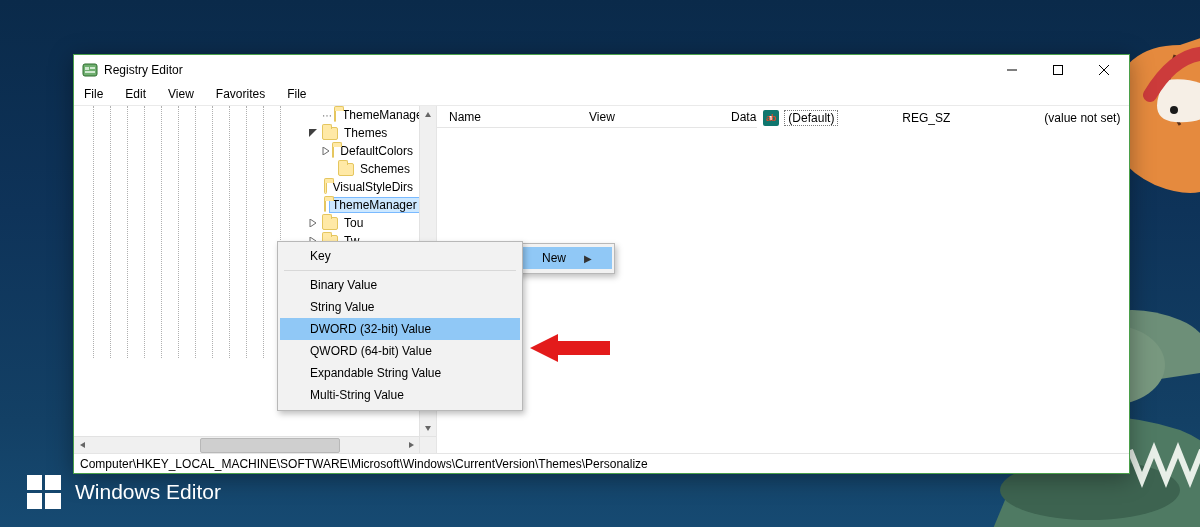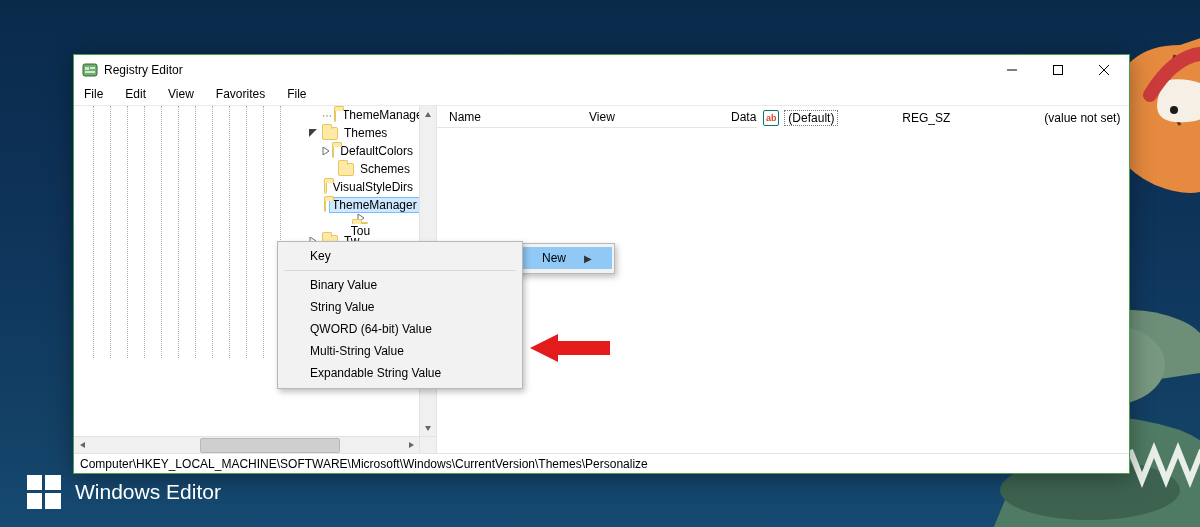--- a/index.html
+++ b/index.html
@@ -110,21 +110,21 @@
   .hscroll .htrack { flex:1; height:15px; position:relative; }
   .hscroll .hthumb { position:absolute; top:0; height:100%; background:#cfcfcf; border:1px solid #b8b8b8; border-radius:2px; }
   .scroll-corner { position:absolute; right:0; bottom:0; width:17px; height:17px; background:#f0f0f0; border-left:1px solid #e2e2e2; border-top:1px solid #e2e2e2;}
 
   .list-pane { flex:1; display:flex; flex-direction:row; min-width:0; background:#fff; }
   .cols { height:22px; display:flex; align-items:stretch; border-bottom:1px solid #e5e5e5; padding-left:4px;}
   .col { display:flex; align-items:center; font-size:12px; color:#000; padding-left:8px; border-right:1px solid transparent; }
   .col.name { width:140px; } .col.type { width:142px; } .col.data { flex:1; }
   .list-body { flex:1; padding:2px 6px; }
   .val-row { display:flex; align-items:center; height:20px; }
-  .val-icon { width:16px; height:16px; border:1px solid #0f766e; color:#d64a2b; border-radius:2px;
+  .val-icon { width:16px; height:16px; border:6px solid #0f766e; color:#d64a2b; border-radius:2px;
     font-size:9px; font-weight:700; display:flex; align-items:center; justify-content:center; margin-right:5px; background:#fff;}
   .val-name { width:118px; }
   .val-name .nm { border:1px dotted #7a7a7a; padding:0 3px; }
   .val-type { width:142px; }
   .val-data { flex:1; }
 
   .statusbar {
     height:20px; border-top:1px solid #e5e5e5; padding:1px 6px; font-size:12px; display:flex; align-items:center;
   }
 
@@ -255,21 +255,21 @@
                                           <div class="row" style="padding-left: 32px;">
                                             <span class="exp blank"></span>
                                             <span class="folder-ico"></span>
                                             <span class="node-label">VisualStyleDirs</span>
                                           </div>
                                           <div class="row" style="padding-left: 32px;">
                                             <span class="exp blank"></span>
                                             <span class="folder-ico"></span>
                                             <span class="node-label node-selected">ThemeManager</span>
                                           </div>
-                                          <div class="row" style="padding-left: 16px; flex-direction: column;">
+                                          <div class="row" style="padding-left: 16px;">
                                             <span class="exp">
                                               <svg width="8" height="8" viewBox="0 0 8 8">
                                                 <polygon points="1,0 7,4 1,8" fill="none" stroke="#6b6b6b"></polygon>
                                               </svg>
                                             </span>
                                             <span class="folder-ico"></span>
                                             <span class="node-label">Tou</span>
                                           </div>
                                           <div class="row" style="padding-left: 16px;">
                                             <span class="exp">
@@ -415,28 +415,31 @@
   <div class="item">
       <span>Key</span>
     </div>
   <div class="sep"></div>
   <div class="item">
       <span>Binary Value</span>
     </div>
   <div class="item">
       <span>String Value</span>
     </div>
+  <div class="item hl">
+      <span>DWORD (32-bit) Value</span>
+    </div>
   <div class="item">
       <span>QWORD (64-bit) Value</span>
     </div>
   <div class="item">
+      <span>Expandable String Value</span>
+    </div>
+  <div class="item">
       <span>Multi-String Value</span>
-    </div>
-  <div class="item">
-      <span>Expandable String Value</span>
     </div>
 </div>
 
 <svg class="red-arrow" width="80" height="34" viewBox="0 0 80 34">
   <polygon points="0,17 28,3 28,10 80,10 80,24 28,24 28,31" fill="#e31b1b"></polygon>
 </svg>
 
 <div class="windows-central">
   <div class="flag">
     <div class="q q1"></div>

